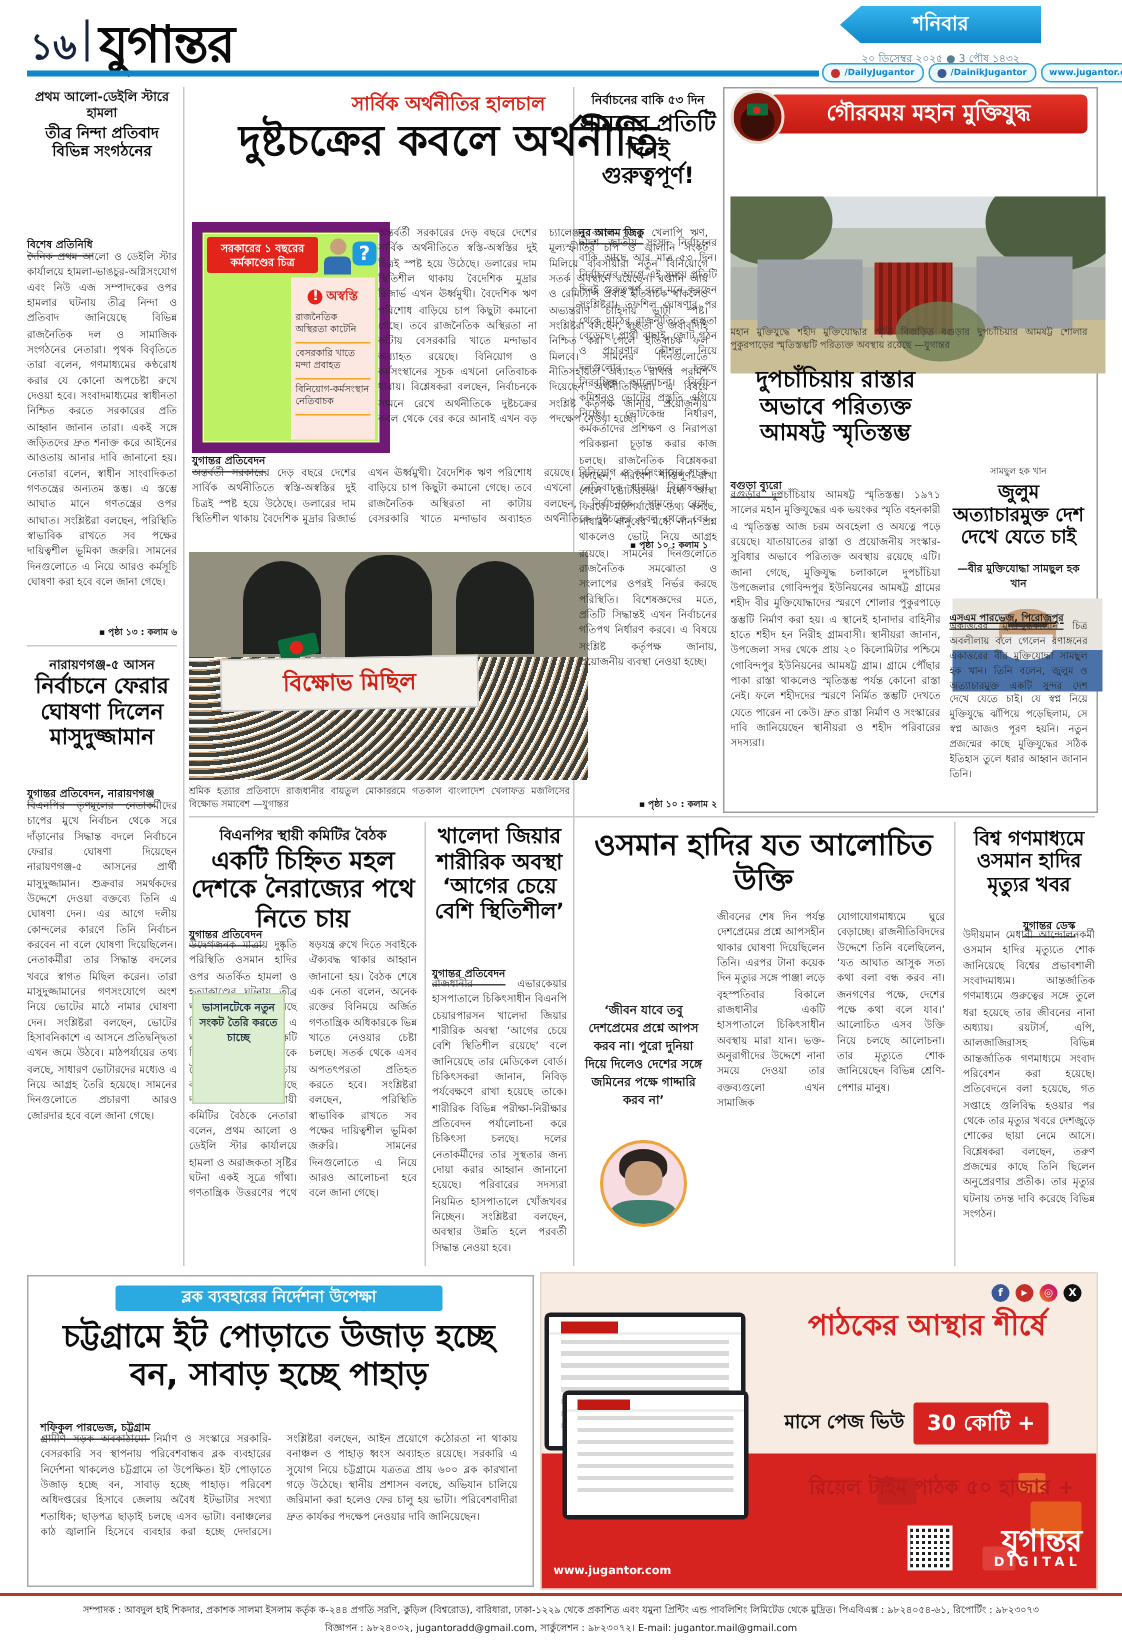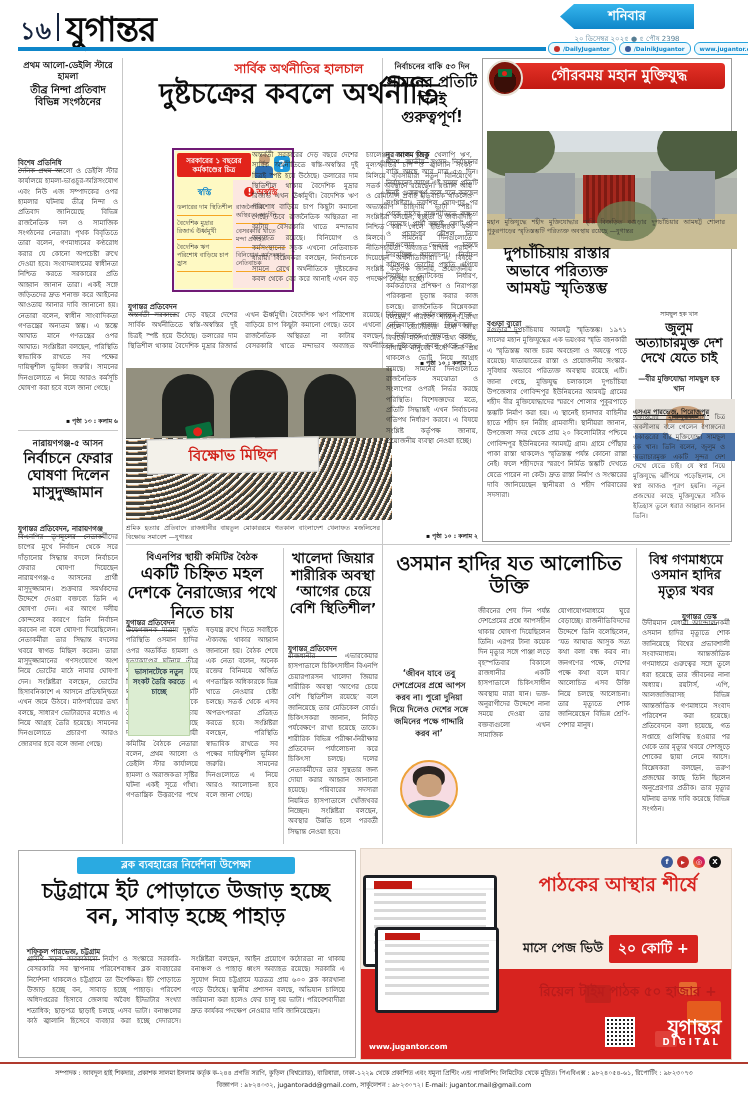--- a/index.html
+++ b/index.html
@@ -21,21 +21,21 @@
   .brand{font-size:34px;font-weight:900;color:#0a0a0a;letter-spacing:-1px;}
   .ribbon{background:linear-gradient(180deg,#35b5ec,#0f86c9);color:#fff;font-weight:bold;font-size:13px;
           display:flex;align-items:center;justify-content:center;
           clip-path:polygon(14px 0,100% 0,100% 100%,14px 100%,0 50%);}
   .dateline{font-size:7px;color:#577e93;text-align:center;}
   .pill{display:inline-flex;align-items:center;gap:3px;border:1px solid #27a3dd;border-radius:6px;
         background:#eef9fe;color:#0f86c9;font-size:5.8px;font-weight:bold;padding:1px 5px;height:9px;}
   .pill .dot{width:6px;height:6px;border-radius:50%;display:inline-block;}
   .bluebar{background:#0f86c9;}
   
-  .ig{border:2px solid #701a75;background:#fef9c3;box-shadow:0 0 0 1px #f2f2f2 inset;margin-left:44px;}
+  .ig{border:7px solid #701a75;background:#bef264;box-shadow:0 0 0 1px #f2f2f2 inset;}
   .ig-title{background:#e2241b;color:#fff;font-size:7.2px;font-weight:bold;line-height:1.25;
             padding:3px 4px;border-radius:2px;text-align:center;}
   .ig-col-label-pos{color:#0f86c9;font-weight:bold;font-size:8.5px;}
   .ig-col-label-neg{color:#d9261c;font-weight:bold;font-size:8.5px;}
   .ig-item{font-size:6.2px;line-height:1.3;color:#333;border-bottom:1.5px solid #f5a623;padding:3px 0 4px;}
   .ig-neg{background:#fce7e1;}
   .ig-q{background:#1e9ade;color:#fff;font-weight:bold;font-size:13px;border-radius:4px;
         width:16px;height:16px;display:flex;align-items:center;justify-content:center;}
   .ig-ex{background:#e2241b;color:#fff;font-weight:bold;font-size:9px;border-radius:50%;
         width:10px;height:10px;display:inline-flex;align-items:center;justify-content:center;margin-right:2px;}
@@ -110,21 +110,21 @@
 
 <div class="page">
 
   <div class="abs pageno" style="left:20px;top:12px;">১৬</div>
   <div class="abs" style="left:57px;top:13px;width:2px;height:28px;background:#15233d;"></div>
   <div class="abs brand" style="left:66px;top:3px;">যুগান্তর</div>
 
   <div class="abs ribbon" style="left:560px;top:4px;width:134px;height:25px;">
     <span>শনিবার</span>
   </div>
-  <div class="abs dateline" style="left:548px;top:33px;width:158px;">২০ ডিসেম্বর ২০২৫ ● ৫ পৌষ 2398</div>
+  <div class="abs dateline" style="left:548px;top:33px;width:158px;">২০ ডিসেম্বর ২০২৫ ● 3 পৌষ ১৪৩২</div>
 
   <div class="abs" style="left:548px;top:42px;width:190px;display:flex;gap:3px;">
     <span class="pill">
         <span class="dot" style="background:#c4302b;"></span>
         <span>/DailyJugantor</span>
       </span>
     <span class="pill">
         <span class="dot" style="background:#3b5998;"></span>
         <span>/DainikJugantor</span>
       </span>
@@ -155,26 +155,20 @@
   <div class="abs ctr kicker-red" style="left:126px;top:60px;width:346px;font-size:12.5px;">সার্বিক অর্থনীতির হালচাল</div>
   <div class="abs ctr hl" style="left:126px;top:78px;width:346px;font-size:28px;line-height:1.15;">দুষ্টচক্রের কবলে অর্থনীতি</div>
 
   <div class="abs ig" style="left:128px;top:148px;width:118px;height:140px;">
     <div class="abs ig-title" style="left:3px;top:3px;width:66px;">সরকারের ১ বছরের কর্মকাণ্ডের চিত্র</div>
     <div class="abs" style="left:80px;top:4px;width:20px;height:26px;">
       <div style="width:11px;height:11px;border-radius:50%;background:#c9a07c;margin:0 auto;"></div>
       <div style="width:18px;height:12px;border-radius:4px 4px 0 0;background:#2f6fb2;margin:1px auto 0;"></div>
     </div>
     <div class="abs ig-q" style="left:100px;top:6px;">?</div>
-    <div class="abs" style="left:3px;top:36px;width:55px;">
-      <div class="ctr ig-col-label-pos">স্বস্তি</div>
-      <div class="ig-item">ডলারের দাম স্থিতিশীল</div>
-      <div class="ig-item">বৈদেশিক মুদ্রার রিজার্ভ ঊর্ধ্বমুখী</div>
-      <div class="ig-item">বৈদেশিক ঋণ পরিশোধ বাড়িয়ে চাপ হ্রাস</div>
-    </div>
     <div class="abs ig-neg" style="left:59px;top:30px;width:56px;height:108px;padding:6px 3px 0 3px;box-sizing:border-box;">
       <div class="ctr ig-col-label-neg"><span class="ig-ex">!</span><span>অস্বস্তি</span></div>
       <div class="ig-item">রাজনৈতিক অস্থিরতা কাটেনি</div>
       <div class="ig-item">বেসরকারি খাতে মন্দা প্রবাহত</div>
       <div class="ig-item">বিনিয়োগ-কর্মসংস্থান নেতিবাচক</div>
     </div>
   </div>
   <div class="abs" style="left:128px;top:294px;"><span class="byline">যুগান্তর প্রতিবেদন</span></div>
 
   <div class="abs body-txt" style="left:252px;top:150px;width:220px;height:152px;column-count:2;column-gap:8px;">অন্তর্বর্তী সরকারের দেড় বছরে দেশের সার্বিক অর্থনীতিতে স্বস্তি-অস্বস্তির দুই চিত্রই স্পষ্ট হয়ে উঠেছে। ডলারের দাম স্থিতিশীল থাকায় বৈদেশিক মুদ্রার রিজার্ভ এখন ঊর্ধ্বমুখী। বৈদেশিক ঋণ পরিশোধ বাড়িয়ে চাপ কিছুটা কমানো গেছে। তবে রাজনৈতিক অস্থিরতা না কাটায় বেসরকারি খাতে মন্দাভাব অব্যাহত রয়েছে। বিনিয়োগ ও কর্মসংস্থানের সূচক এখনো নেতিবাচক ধারায়। বিশ্লেষকরা বলছেন, নির্বাচনকে সামনে রেখে অর্থনীতিকে দুষ্টচক্রের কবল থেকে বের করে আনাই এখন বড় চ্যালেঞ্জ। ব্যাংক খাতে খেলাপি ঋণ, মূল্যস্ফীতির চাপ ও জ্বালানি সংকট মিলিয়ে ব্যবসায়ীরা নতুন বিনিয়োগে সতর্ক অবস্থানে রয়েছেন। রপ্তানি আয় ও রেমিট্যান্স প্রবাহ ইতিবাচক থাকলেও অভ্যন্তরীণ চাহিদায় ভাটা স্পষ্ট। সংশ্লিষ্টরা বলছেন, স্বচ্ছতা ও জবাবদিহি নিশ্চিত করা গেলে ইতিবাচক ফল মিলবে। সামনের দিনগুলোতে নীতিসহায়তা অব্যাহত রাখার পরামর্শ দিয়েছেন অর্থনীতিবিদরা। এ বিষয়ে সংশ্লিষ্ট কর্তৃপক্ষ জানায়, প্রয়োজনীয় পদক্ষেপ নেওয়া হচ্ছে।</div>
@@ -281,21 +275,21 @@
       </div>
     <div class="device" style="left:14px;top:78px;width:118px;height:80px;">
         <div class="screen"></div>
       </div>
 
     <div class="abs adv-title" style="left:152px;top:24px;width:210px;">
       <div>পাঠকের আস্থার শীর্ষে</div>
     </div>
     <div class="abs" style="left:162px;top:86px;display:flex;align-items:center;gap:6px;">
       <span class="adv-stat-label">মাসে পেজ ভিউ</span>
-      <span class="adv-stat-box">২০ কোটি +</span>
+      <span class="adv-stat-box">30 কোটি +</span>
     </div>
     <div class="abs adv-stat2" style="left:152px;top:132px;width:230px;text-align:center;">রিয়েল টাইম পাঠক ৫০ হাজার +</div>
 
     <div class="abs" style="left:8px;bottom:8px;color:#fff;font-size:7.5px;font-weight:bold;">www.jugantor.com</div>
     <div class="abs qr" style="right:96px;bottom:12px;width:26px;height:26px;">
         <div></div>
       </div>
     <div class="abs" style="right:10px;bottom:12px;text-align:right;">
       <div class="adv-brand">যুগান্তর</div>
       <div class="adv-brand-sub">DIGITAL</div>

